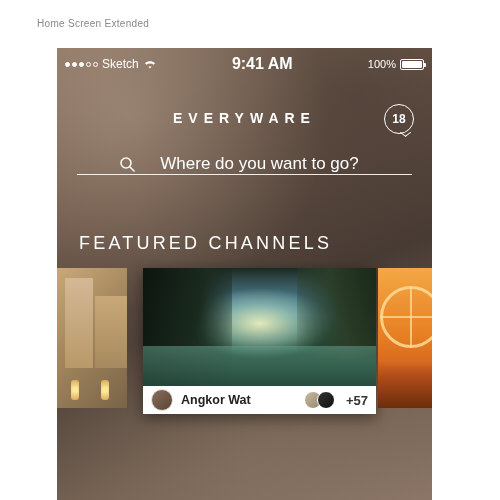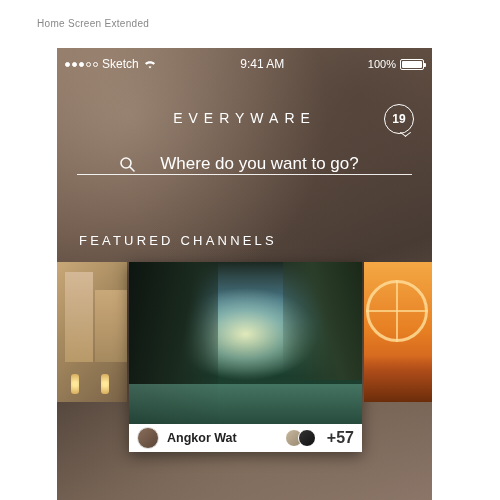--- a/index.html
+++ b/index.html
@@ -7,39 +7,39 @@
 .page-label{font-size:10px;color:#888;padding:18px 0 8px 37px;letter-spacing:.3px}
 .phone{position:absolute;left:57px;top:48px;width:375px;height:452px;background:linear-gradient(160deg,#8a7260 0%,#6b5547 30%,#4a3d35 55%,#756253 80%,#8a7568 100%);overflow:hidden}
 .blur-overlay{position:absolute;inset:0;background:radial-gradient(circle at 20% 15%,rgba(200,180,160,.4),transparent 40%),radial-gradient(circle at 80% 10%,rgba(60,50,45,.5),transparent 50%),radial-gradient(circle at 50% 90%,rgba(150,130,110,.3),transparent 50%)}
 .status-bar{position:relative;height:20px;display:flex;align-items:center;justify-content:space-between;padding:16px 8px;color:#fff;font-size:12px}
 .status-left,.status-right{display:flex;align-items:center;gap:4px}
 .dots{display:flex;gap:2px}
 .dot{width:5px;height:5px;border-radius:50%;border:.8px solid #fff}
 .dot.f{background:#fff}
 .carrier{font-size:12px;font-weight:500}
 .wifi{width:14px;height:10px}
-.time{font-weight:400;font-size:12px}
+.time{font-weight:700;font-size:16px}
 .batt-pct{font-size:11px}
 .battery{width:24px;height:11px;border:1px solid #fff;border-radius:2px;position:relative}
 .battery::after{content:"";position:absolute;right:-3px;top:3px;width:2px;height:4px;background:#fff;border-radius:0 1px 1px 0}
 .battery-fill{position:absolute;inset:1px;background:#fff;border-radius:1px}
 .header{position:relative;margin-top:30px;text-align:center}
-.brand{color:#fff;font-size:14px;letter-spacing:6px;font-weight:400}
+.brand{color:#fff;font-size:14px;letter-spacing:6px;font-weight:700}
 .msg-badge{position:absolute;right:18px;top:-6px;width:30px;height:30px;border:1.5px solid #fff;border-radius:50%;display:flex;align-items:center;justify-content:center;color:#fff;font-size:12px;font-weight:600}
 .msg-badge::after{content:"";position:absolute;bottom:-3px;right:4px;width:6px;height:6px;background:transparent;border-right:1.5px solid #fff;border-bottom:1.5px solid #fff;transform:rotate(45deg) skew(-8deg,-8deg)}
 .search-wrap{position:relative;margin:28px 20px 0;border-bottom:1px solid rgba(255,255,255,.9);display:flex;align-items:center;gap:14px;justify-content:center}
 .search-icon{width:16px;height:16px;opacity:.95}
 .search-input{background:transparent;border:none;color:#fff;font-size:17px;outline:none;width:auto;text-align:center}
 .search-input::placeholder{color:#fff}
-.section-title{position:relative;margin:58px 0 0 22px;color:#fff;font-size:13px;letter-spacing:3.2px;font-weight:500}
+.section-title{position:relative;margin:58px 0 0 22px;color:#fff;font-size:18px;letter-spacing:3.2px;font-weight:500}
 .carousel{position:relative;margin-top:14px;height:170px;display:flex;align-items:flex-start}
 .card{height:140px;flex-shrink:0;position:relative;overflow:hidden}
 .card.side-l{width:70px;background:linear-gradient(135deg,#c9a878 0%,#a68a5f 40%,#7a6348 100%)}
 .card.side-r{width:70px;margin-left:2px;background:linear-gradient(180deg,#f4a845 0%,#e67e22 50%,#b8451a 100%)}
-.card.center{width:233px;margin-left:2px;height:190px;background:linear-gradient(180deg,#7fb8d4 0%,#5a9bb8 20%,#2d5a4a 45%,#1a3d2e 60%,#2a4a38 80%,#3d5a48 100%);box-shadow:0 4px 14px rgba(0,0,0,.45)}
+.card.center{width:233px;margin-left:16px;height:146px;background:linear-gradient(180deg,#7fb8d4 0%,#5a9bb8 20%,#2d5a4a 45%,#1a3d2e 60%,#2a4a38 80%,#3d5a48 100%);box-shadow:0 4px 14px rgba(0,0,0,.45)}
 .cave{position:absolute;inset:0;background:radial-gradient(ellipse 75% 58% at 50% 38%,rgba(255,255,200,.85) 0%,rgba(180,220,200,.55) 22%,transparent 42%),linear-gradient(180deg,#1a2820 0%,transparent 32%,transparent 62%,#1a3026 100%)}
 .cave::before{content:"";position:absolute;top:0;left:0;width:38%;height:100%;background:linear-gradient(100deg,#0d1510 0%,#1a2a1e 55%,transparent 100%)}
 .cave::after{content:"";position:absolute;top:0;right:0;width:34%;height:62%;background:linear-gradient(255deg,#1a2818 0%,#2a3d28 45%,transparent 100%)}
 .water{position:absolute;bottom:28px;left:0;right:0;height:40px;background:linear-gradient(180deg,rgba(100,160,140,.55),rgba(40,80,65,.75))}
 .castle{position:absolute;inset:0}
 .castle::before{content:"";position:absolute;left:8px;top:10px;width:28px;height:90px;background:linear-gradient(180deg,#d4b896,#b89968)}
 .castle::after{content:"";position:absolute;left:38px;top:28px;width:32px;height:72px;background:linear-gradient(180deg,#c9a878,#a68a5f)}
 .lamp{position:absolute;bottom:8px;width:8px;height:20px;background:radial-gradient(circle,#ffe89a 20%,#d4a85a 100%);border-radius:3px}
 .lamp.l1{left:14px}.lamp.l2{left:44px}
 .wheel{position:absolute;right:6px;top:18px;width:62px;height:62px;border:3px solid rgba(255,220,150,.85);border-radius:50%}
@@ -47,21 +47,21 @@
 .wheel::before{left:50%;top:-3px;bottom:-3px;width:2px;transform:translateX(-50%)}
 .wheel::after{top:50%;left:-3px;right:-3px;height:2px;transform:translateY(-50%)}
 .crowd{position:absolute;bottom:0;left:0;right:0;height:46px;background:linear-gradient(0deg,#6b2d0a,#a64818 60%,transparent)}
 .caption{position:absolute;bottom:0;left:0;right:0;height:28px;background:#fff;display:flex;align-items:center;padding:0 8px;gap:8px}
 .avatar{width:22px;height:22px;border-radius:50%;background:linear-gradient(135deg,#8a6d5a,#5a4538);border:1px solid #ddd;flex-shrink:0}
 .cap-title{font-size:12.5px;font-weight:600;color:#222;flex:1}
 .mini-avatars{display:flex;align-items:center}
 .mini{width:18px;height:18px;border-radius:50%;border:1px solid #fff;margin-left:-5px}
 .mini.a{background:linear-gradient(135deg,#c8b8a0,#988870)}
 .mini.b{background:linear-gradient(135deg,#333,#111)}
-.plus{font-size:16px;font-weight:600;color:#333;margin-left:3px}
+.plus{font-size:13px;font-weight:600;color:#333;margin-left:3px}
 </style>
 </head>
 <body>
 
 <div class="page-label">Home Screen Extended</div>
 
 <div class="phone">
   <div class="blur-overlay"></div>
 
   <div class="status-bar">
@@ -83,21 +83,21 @@
       <span class="batt-pct">100%</span>
       <div class="battery">
           <div class="battery-fill"></div>
         </div>
     </div>
   </div>
 
   <div class="header">
     <div class="brand">EVERYWARE</div>
     <div class="msg-badge">
-      <span>19</span>
+      <span>18</span>
     </div>
   </div>
 
   <div class="search-wrap">
     <svg class="search-icon" viewBox="0 0 16 16">
         <circle cx="7" cy="7" r="5" fill="none" stroke="#fff" stroke-width="1.6"></circle>
         <line x1="11" y1="11" x2="15" y2="15" stroke="#fff" stroke-width="1.6" stroke-linecap="round"></line>
       </svg>
     <input class="search-input" placeholder="Where do you want to go?" style="">
   </div>

